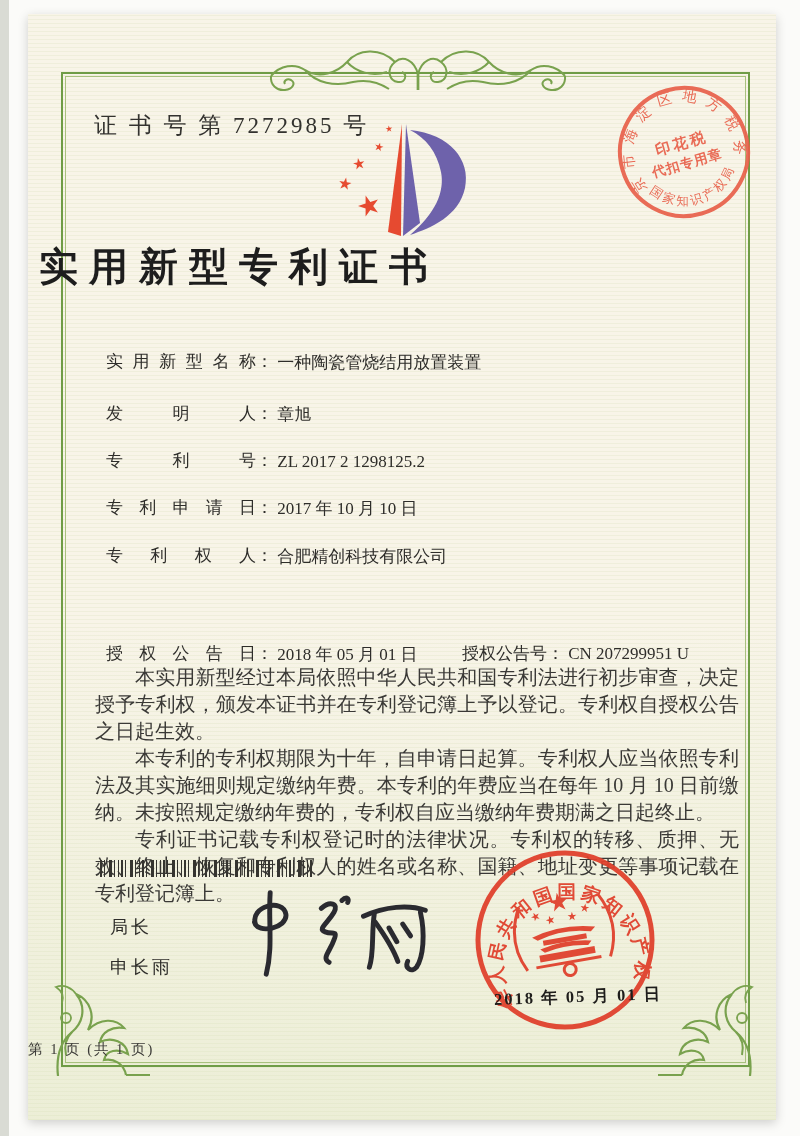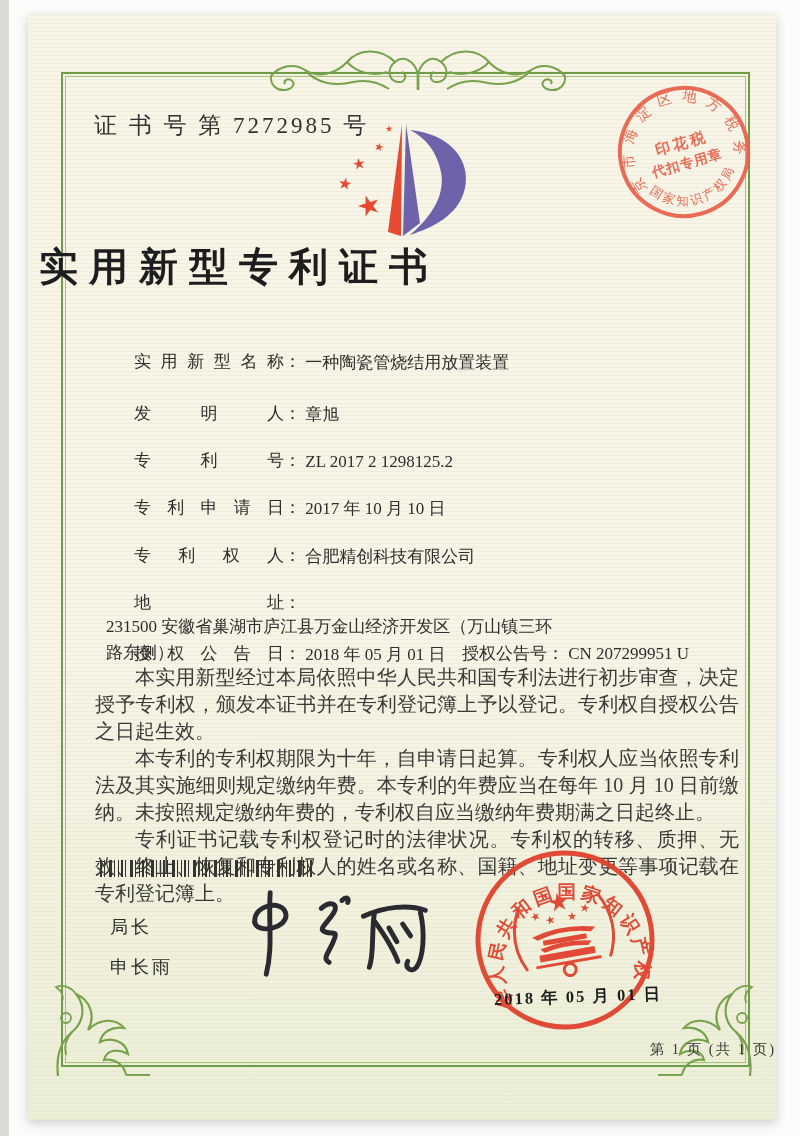--- a/index.html
+++ b/index.html
@@ -33,21 +33,21 @@
     position:absolute;left:66px;top:96px;font-size:23px;color:#33322f;
     letter-spacing:3px;
   }
   .logo{position:absolute;left:300px;top:106px;width:150px;height:122px;}
   .title{
     position:absolute;left:0;top:226px;width:748px;
     font-size:39px;font-weight:bold;color:#1d1d1d;letter-spacing:11px;text-indent:11px;
   }
   .tax-stamp{position:absolute;left:580px;top:62px;width:152px;height:152px;transform:rotate(-16deg);opacity:.92;}
   .field-row{position:absolute;left:78px;font-size:17px;color:#2e2d2a;width:648px;}
-  .flabel{display:inline-block;width:150px;text-align:justify;text-align-last:justify;vertical-align:top;margin-left:28px;}
+  .flabel{display:inline-block;width:150px;text-align:justify;text-align-last:justify;vertical-align:top;}
   .fcolon{vertical-align:top;}
   .fvalue{display:inline-block;max-width:460px;vertical-align:top;line-height:26px;}
   .grant-no-pair{position:absolute;left:356px;top:0;}
   .body-text{
     position:absolute;left:67px;top:650px;width:644px;
     font-size:20px;line-height:27px;color:#3a3936;text-align:justify;
   }
   .body-text p{margin:0;text-indent:2em;}
   .barcode{
     position:absolute;left:72px;top:846px;width:212px;height:17px;
@@ -60,21 +60,21 @@
   }
   .officer-title{position:absolute;left:82px;top:901px;font-size:18px;color:#2e2d2a;letter-spacing:3px;}
   .officer-name{position:absolute;left:82px;top:941px;font-size:18px;color:#2e2d2a;letter-spacing:3px;}
   .signature{position:absolute;left:198px;top:858px;width:216px;height:110px;}
   .seal{position:absolute;left:437px;top:826px;width:200px;height:200px;transform:rotate(-10deg);opacity:.94;}
   .seal-date{
     position:absolute;left:466px;top:972px;font-size:16.5px;font-weight:bold;color:#1e1d1b;
     letter-spacing:2px;transform:rotate(-2deg);z-index:5;
   }
   .footer{
-    position:absolute;left:0;top:1026px;width:748px;text-align:right;
+    position:absolute;left:0;top:1026px;width:748px;text-align:left;
     font-size:14.5px;color:#3a3936;letter-spacing:2px;
   }
   svg text{font-family:"Liberation Serif","DejaVu Serif",serif;}
 </style>
 </head>
 <body>
 
 <div class="photo-edge"></div>
 
 <div class="paper">
@@ -161,24 +161,20 @@
     <span class="flabel">专利号</span><span class="fcolon">：</span>
     <span class="fvalue">ZL 2017 2 1298125.2</span>
   </div>
   <div class="field-row" style="top:482px">
     <span class="flabel">专利申请日</span><span class="fcolon">：</span>
     <span class="fvalue">2017 年 10 月 10 日</span>
   </div>
   <div class="field-row" style="top:530px">
     <span class="flabel">专利权人</span><span class="fcolon">：</span>
     <span class="fvalue">合肥精创科技有限公司</span>
-  </div>
-  <div class="field-row" style="top:577px">
-    <span class="flabel">地址</span><span class="fcolon">：</span>
-    <span class="fvalue" style="width:452px">231500 安徽省巢湖市庐江县万金山经济开发区（万山镇三环路东侧）</span>
   </div>
   <div class="field-row" style="top:628px">
     <span class="flabel">授权公告日</span><span class="fcolon">：</span>
     <span class="fvalue">2018 年 05 月 01 日</span>
     <span class="grant-no-pair">
       <span>授权公告号</span><span>：</span>
       <span>CN 207299951 U</span>
     </span>
   </div>
 

